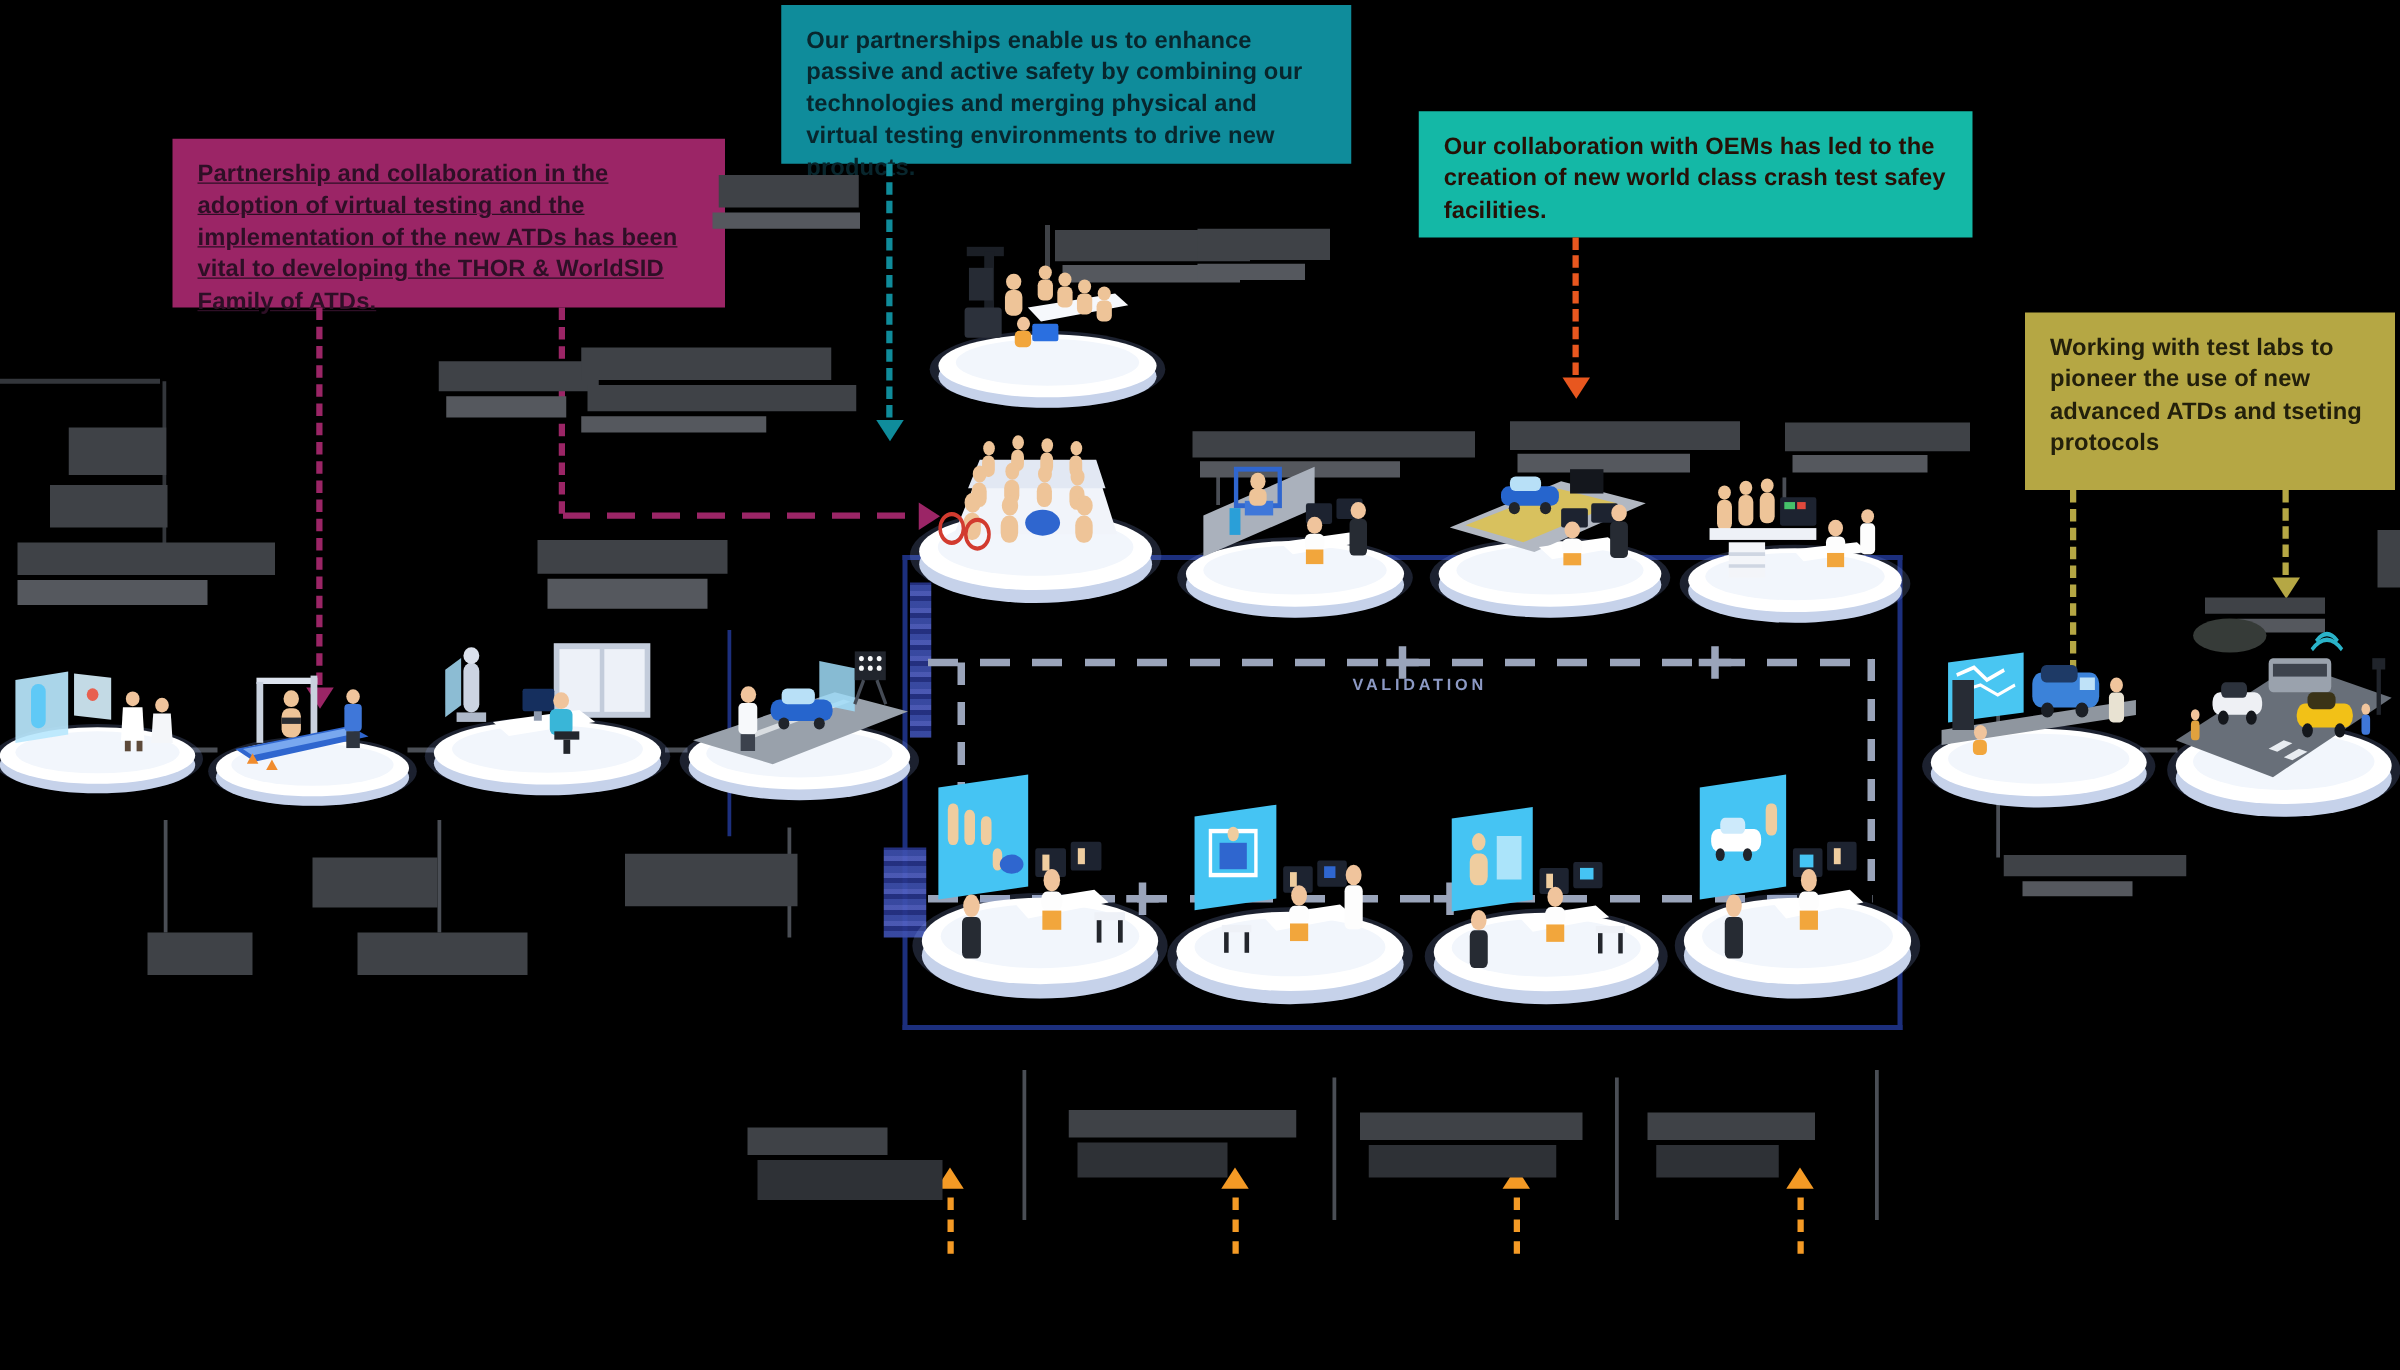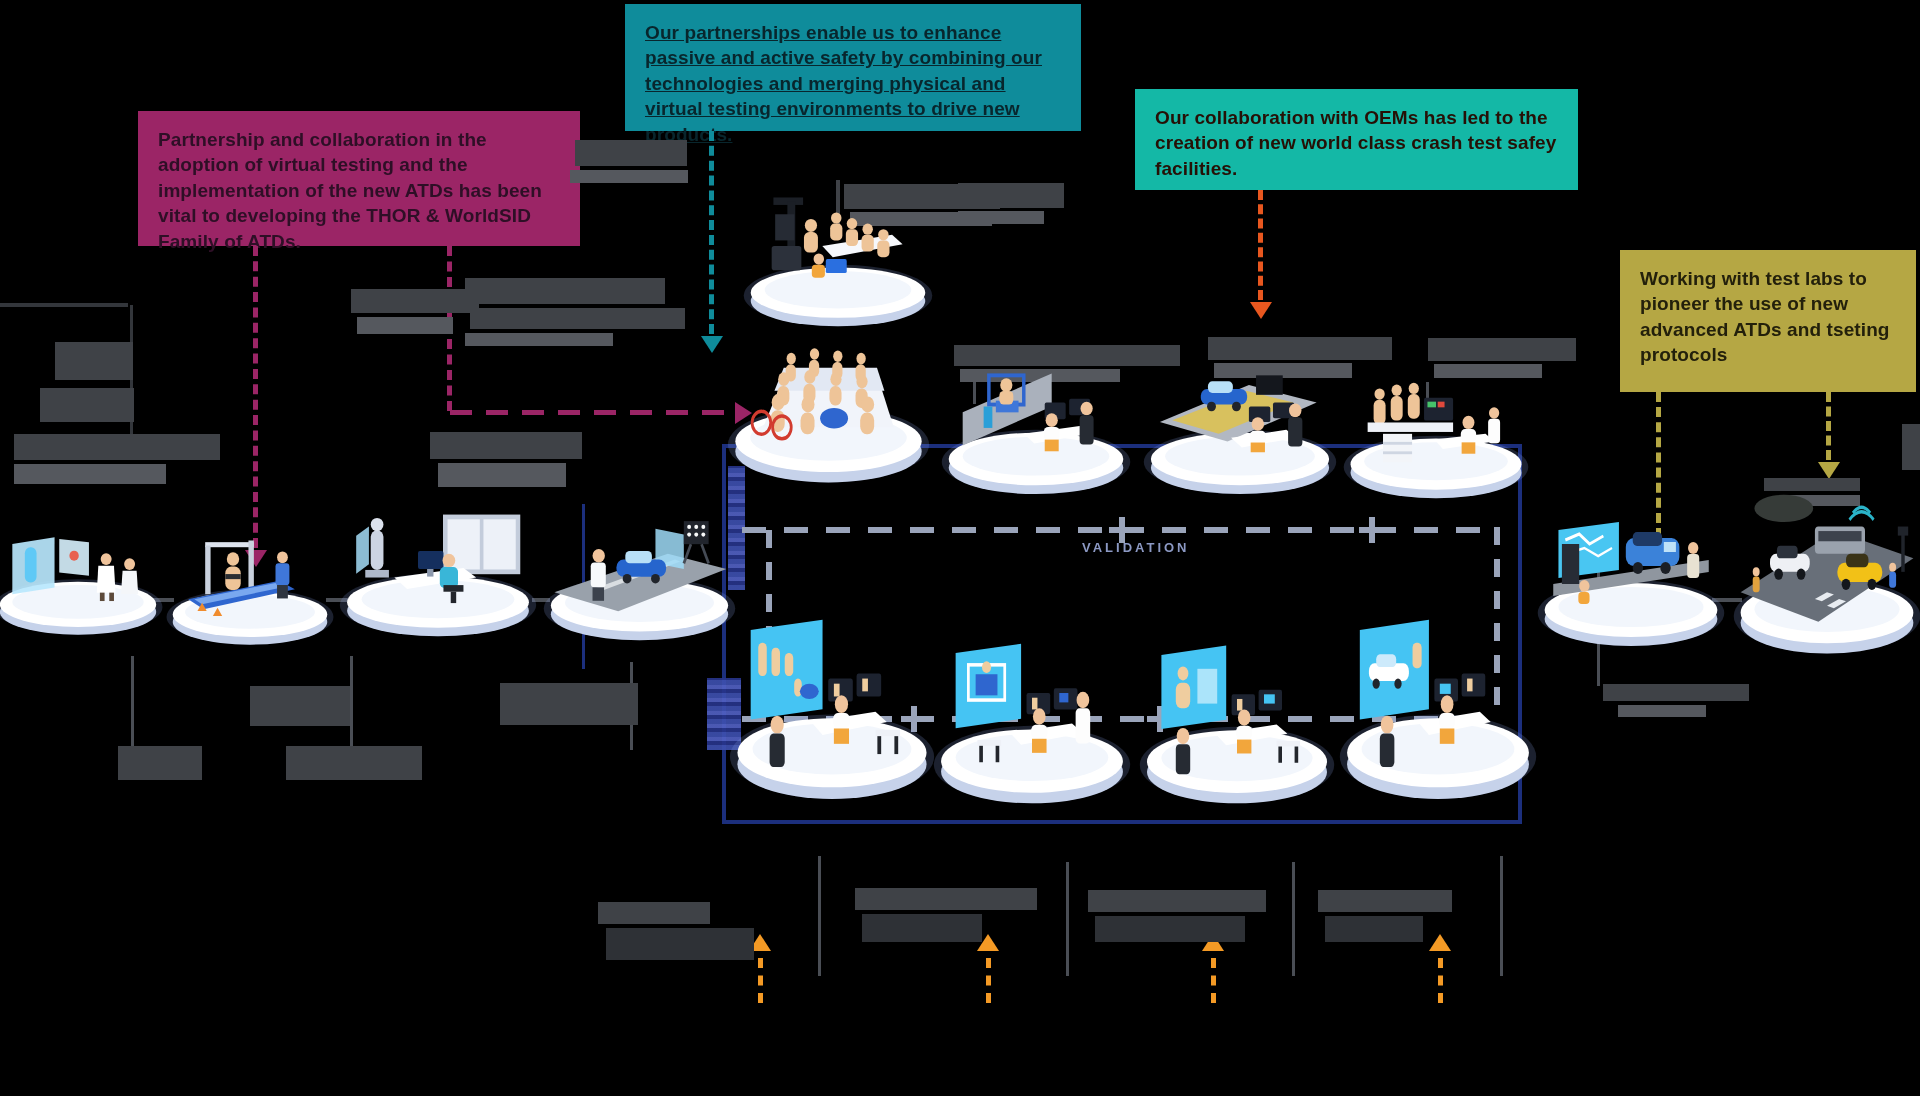--- a/index.html
+++ b/index.html
@@ -37,25 +37,25 @@
   
   .vmosaic{position:absolute;background:
      repeating-linear-gradient(0deg,#3d4fae 0 5px,#27348a 5px 9px,#5160c2 9px 13px);
      opacity:.92;}
 </style>
 </head>
 <body>
 
 <div id="canvas">
 
-  <div class="callout" style="left: 138px; top: 111px; width: 442px; height: 135px; color: rgb(46, 15, 38); background-color: rgb(155, 37, 102);">
+  <div class="callout" style="left: 138px; top: 111px; width: 442px; height: 135px; color: rgb(46, 15, 38); background-color: rgb(155, 37, 102); text-decoration: underline;">
     <span>Partnership and collaboration  in the adoption of virtual testing and the implementation of the new ATDs has been vital to developing the THOR &amp; WorldSID Family of ATDs.</span>
   </div>
 
-  <div class="callout" style="left: 625px; top: 4px; width: 456px; height: 127px; color: rgb(8, 38, 45); background-color: rgb(15, 140, 155); text-decoration: underline;">
+  <div class="callout" style="left: 625px; top: 4px; width: 456px; height: 127px; color: rgb(8, 38, 45); background-color: rgb(15, 140, 155);">
     <span>Our partnerships enable us to enhance passive and active safety by combining our technologies and merging physical and virtual testing environments to drive new products.</span>
   </div>
 
   <div class="callout" style="left: 1135px; top: 89px; width: 443px; height: 101px; color: rgb(38, 16, 6); background-color: #14b8a6;">
     <span>Our collaboration with OEMs has led to the creation of new world class crash test safey facilities.</span>
   </div>
 
   <div class="callout" style="left: 1620px; top: 250px; width: 296px; height: 142px; color: rgb(35, 32, 11); background-color: rgb(181, 167, 68);">
     <span>Working with test labs to pioneer the use of new advanced ATDs and tseting protocols</span>
   </div>

